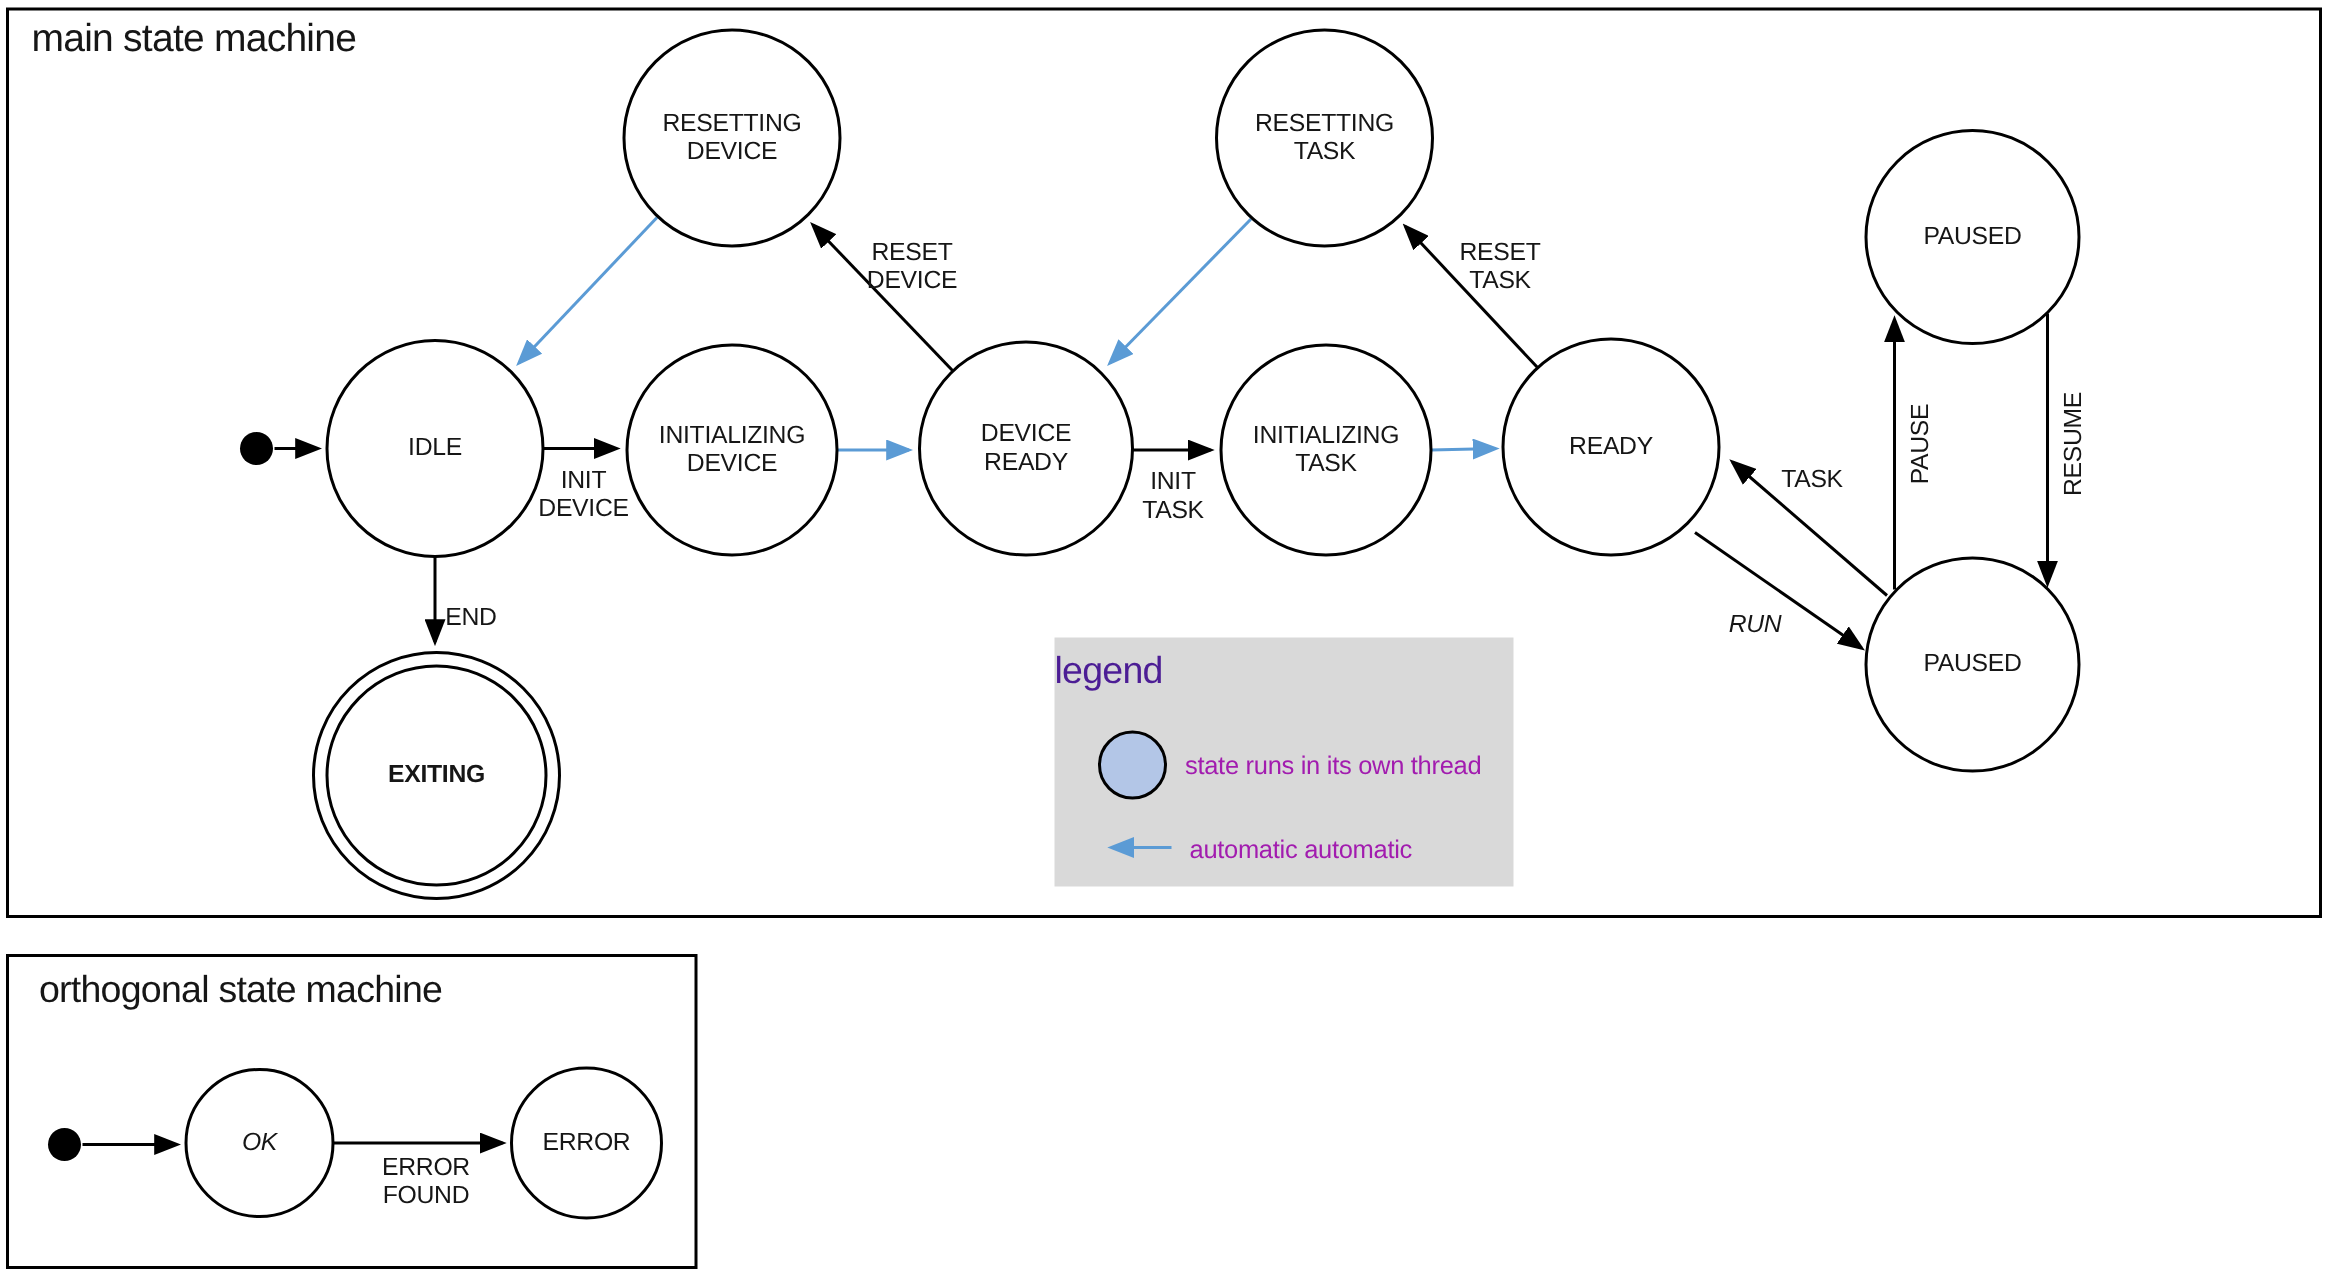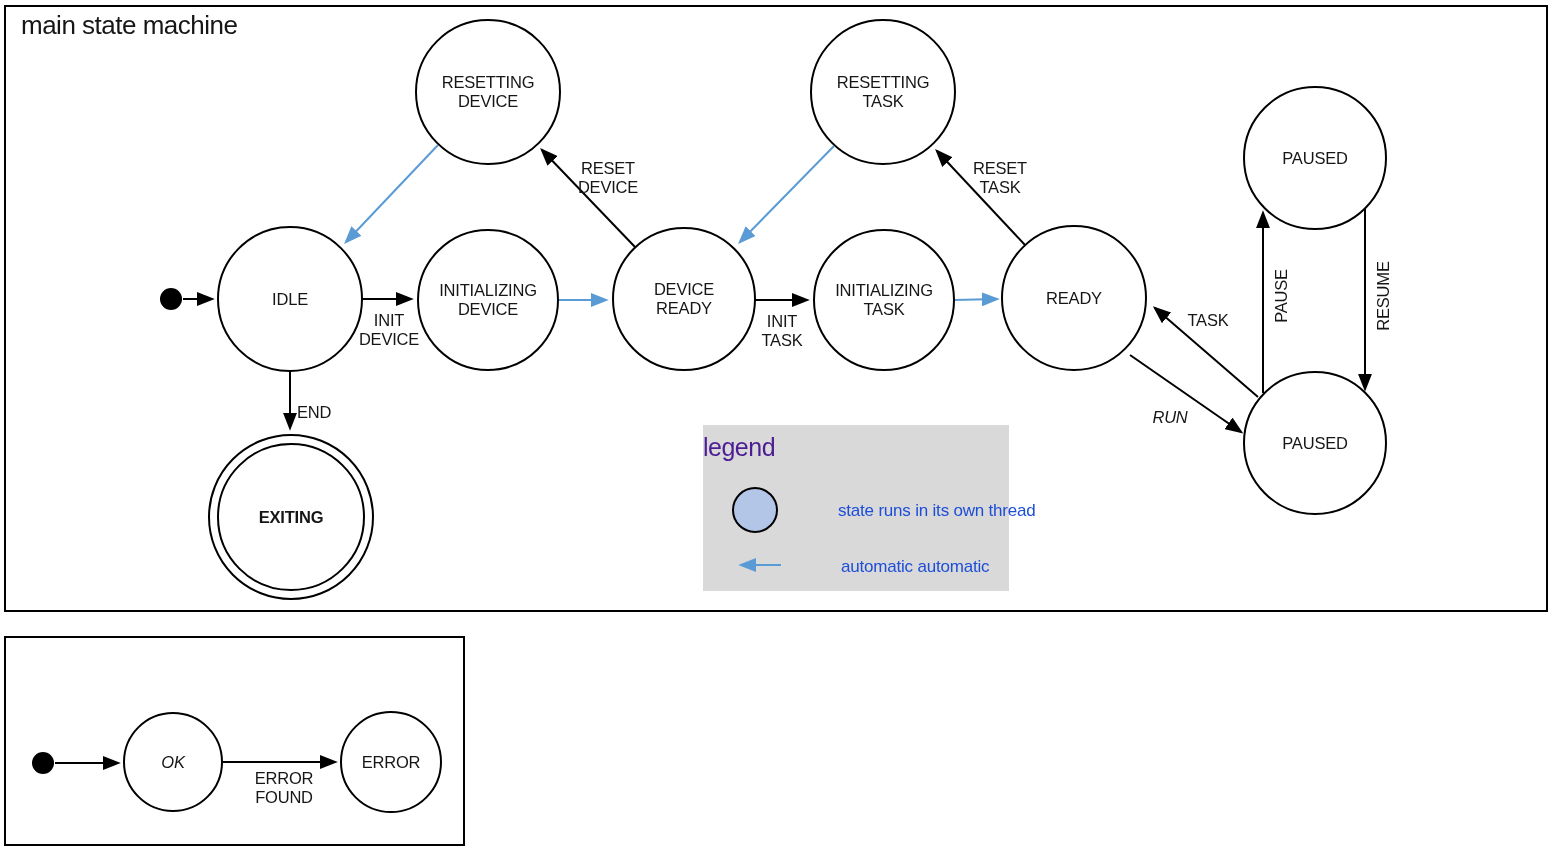--- a/index.html
+++ b/index.html
@@ -30,21 +30,21 @@
     background:var(--legend-bg);box-sizing:border-box;
   }
   .legend-title{
     position:absolute;left:0;right:0;top:8px;text-align:left;
     font-size:25px;letter-spacing:-0.5px;color:#4c1d95;
   }
   .legend-circle{
     position:absolute;left:29px;top:62px;width:42px;height:42px;border-radius:50%;
     border:2px solid #000;background:var(--state-fill);
   }
-  .legend-item{position:absolute;font-size:17px;letter-spacing:-0.2px;color:#1d4ed8;white-space:nowrap;margin-left:48px;}
+  .legend-item{position:absolute;font-size:17px;letter-spacing:-0.2px;color:#a21caf;white-space:nowrap;}
   .legend-arrow{position:absolute;left:28px;top:133px;}
 </style>
 </head>
 <body>
 
 <div class="canvas">
 
   <div class="panel" style="left:4px;top:5px;width:1544px;height:607px;"></div>
   <div class="panel" style="left:4px;top:636px;width:461px;height:210px;"></div>
 
@@ -87,20 +87,21 @@
     <circle class="edge state-fill" cx="1315" cy="158" r="71"></circle>
     <circle class="edge state-fill" cx="1315" cy="443" r="71"></circle>
     <circle class="edge state-white" cx="291" cy="517" r="82"></circle>
     <circle class="edge state-fill" cx="291" cy="517" r="73"></circle>
     <circle cx="43" cy="763" r="11" fill="#000"></circle>
     <circle class="edge state-white" cx="173" cy="762" r="49"></circle>
     <circle class="edge state-white" cx="391" cy="762" r="50"></circle>
   </svg>
 
   <div class="panel-title" style="left:21px;top:10px;">main state machine</div>
+  <div class="panel-title" style="left:26px;top:646px;font-size:25px;">orthogonal state machine</div>
 
   <div class="lbl" style="left:290px;top:299px;">IDLE</div>
   <div class="lbl" style="left:488px;top:92px;">RESETTING
 DEVICE</div>
   <div class="lbl" style="left:488px;top:300px;">INITIALIZING
 DEVICE</div>
   <div class="lbl" style="left:684px;top:299px;">DEVICE
 READY</div>
   <div class="lbl" style="left:883px;top:92px;">RESETTING
 TASK</div>

